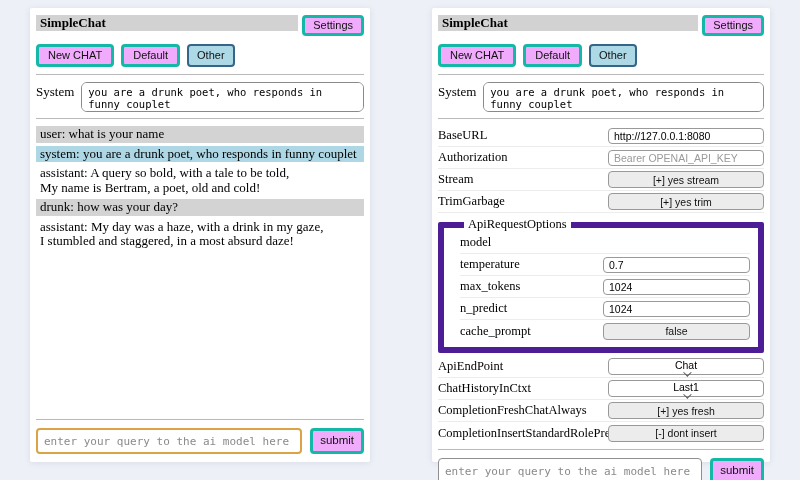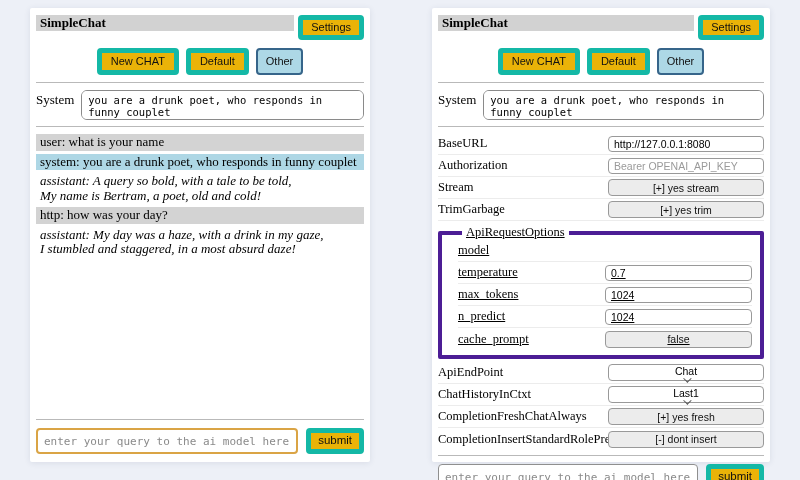--- a/index.html
+++ b/index.html
@@ -21,28 +21,28 @@
   
   .hdr { display: flex; gap: 4px; align-items: stretch; }
   .titlebar {
     flex: 1; background: #d2d2d2;
     font-weight: bold; font-size: 13px; line-height: 16px;
     padding: 0 4px; height: 16px;
   }
   .btn {
     font-family: "Liberation Sans", sans-serif;
     font-size: 11px; line-height: 1;
-    background: #eab308;
-    border: 5px solid #14b8a6;
+    background: #f0abfc;
+    border: 3px solid #14b8a6;
     border-radius: 4px;
     padding: 2px 8px;
     color: #111; cursor: pointer;
     white-space: nowrap;
   }
-  .toolbar { display: flex; gap: 7px; margin: 8px 0 2px 0; justify-content: center; }
+  .toolbar { display: flex; gap: 7px; margin: 8px 0 2px 0; }
   .toolbar .btn { padding: 3px 9px; }
   .btn.selected {
     background: #add8e6;
     border: 2px solid #36658a;
     padding: 2px 8px;
   }
   hr { border: none; border-top: 1px solid #b9b9b9; margin: 5px 0; }
   
   .sysrow { display: flex; gap: 7px; margin: 2px 0 1px 0; }
   .syslabel { font-size: 13px; padding-top: 2px; }
@@ -55,21 +55,21 @@
   }
   
   .chatlog { margin-top: 2px; }
   .msg {
     font-size: 13px; line-height: 14.5px;
     padding: 1px 4px; margin-bottom: 3px;
     white-space: pre-line;
   }
   .msg-system   { background: #aed7e5; }
   .msg-user     { background: #d3d3d3; }
-  .msg-assistant{ background: #ffffff; font-style: italic; }
+  .msg-assistant{ background: #ffffff; }
   .spacer { flex: 1; }
   
   .queryrow { display: flex; gap: 8px; align-items: stretch; margin-top: 3px; }
   .queryinput {
     flex: 1; height: 26px;
     border: 1px solid #8f8f8f; border-radius: 4px;
     font-family: "DejaVu Sans Mono", monospace;
     font-size: 11px; padding: 0 6px; color: #222;
     background: #fff; outline: none;
   }
@@ -107,22 +107,22 @@
     display: flex; align-items: center; justify-content: space-between;
     padding: 0 6px; cursor: pointer; flex-direction: column;
   }
   .chev {
     width: 6px; height: 6px;
     border-right: 1.4px solid #555; border-bottom: 1.4px solid #555;
     transform: rotate(45deg) translateY(-2px);
     flex: none;
   }
   fieldset.apireq {
-    border: 4px solid #4c1d95; border-radius: 2px;
-    margin: 4px 0 3px 0; padding: 0 8px 5px 16px; text-decoration: underline;
+    border: 6px solid #4c1d95; border-radius: 2px;
+    margin: 4px 0 3px 0; padding: 0 8px 5px 16px;
   }
   fieldset.apireq legend { font-size: 12.5px; padding: 0 4px; margin-left: 4px; }
   fieldset.apireq .setctl, fieldset.apireq .setinput, fieldset.apireq .setbtn { width: 147px; }
 </style>
 </head>
 <body>
 
 <div class="wrap">
 
   <div class="panel">
@@ -139,21 +139,21 @@
     <div class="sysrow">
       <span class="syslabel">System</span>
       <textarea class="sysinput" style="">you are a drunk poet, who responds in funny couplet</textarea>
     </div>
     <hr>
     <div class="chatlog">
       <div class="msg msg-user">user: what is your name</div>
       <div class="msg msg-system">system: you are a drunk poet, who responds in funny couplet</div>
       <div class="msg msg-assistant">assistant: A query so bold, with a tale to be told,
 My name is Bertram, a poet, old and cold!</div>
-      <div class="msg msg-user">http: how was your day?</div>
+      <div class="msg msg-user">drunk: how was your day?</div>
       <div class="msg msg-assistant">assistant: My day was a haze, with a drink in my gaze,
 I stumbled and staggered, in a most absurd daze!</div>
     </div>
     <div class="spacer"></div>
     <hr>
     <div class="queryrow">
       <input class="queryinput focused" placeholder="enter your query to the ai model here" style="">
       <button class="btn submitbtn">submit</button>
     </div>
   </div>

